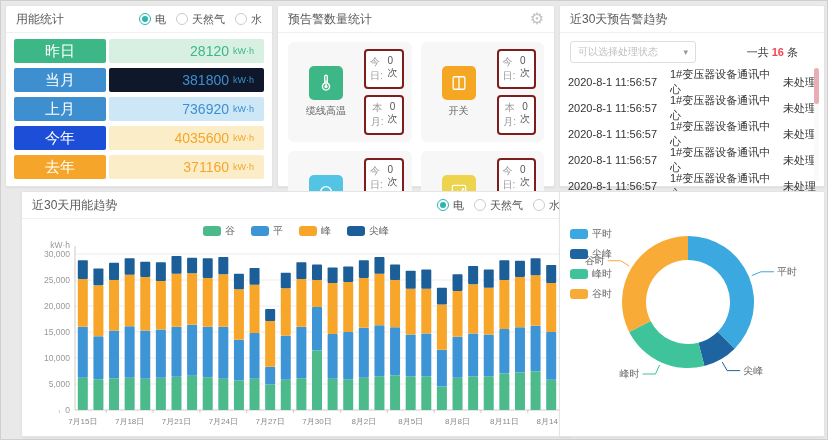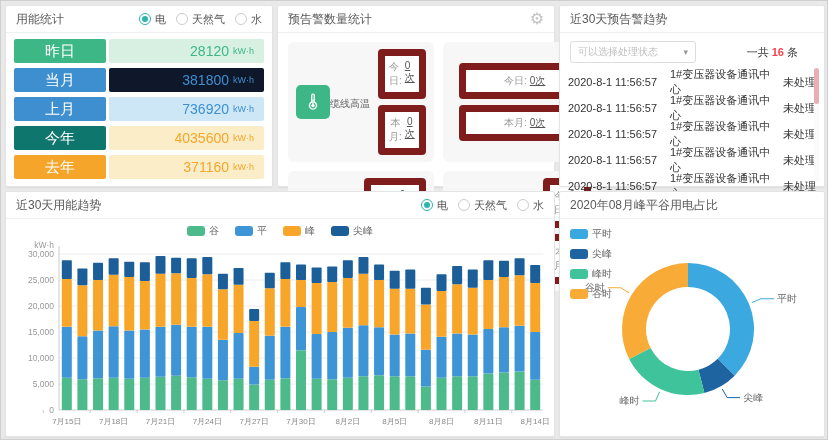--- a/index.html
+++ b/index.html
@@ -17,27 +17,27 @@
   
   .stat-rows{padding:6px 8px 4px 8px;}
   .stat-row{display:flex;height:24px;margin-bottom:5px;}
   .stat-label{width:92px;color:#fff;font-size:15px;display:flex;align-items:center;justify-content:center;border-radius:2px;}
   .stat-val{flex:1;display:flex;align-items:baseline;justify-content:flex-end;padding:0 10px;border-radius:2px;margin-left:3px;align-items:center;}
   .stat-num{font-size:14px;}
   .stat-unit{font-size:9px;margin-left:4px;}
   
   .tiles{display:grid;grid-template-columns:1fr 1fr;grid-gap:9px;padding:9px 10px;}
   .tile{background:#f7f7f7;border-radius:6px;display:flex;align-items:center;padding:7px 8px;}
-  .tile-left{display:flex;flex-direction:row;align-items:center;min-width:60px;}
+  .tile-left{display:flex;flex-direction:column;align-items:center;min-width:60px;}
   .tile-icon{width:34px;height:34px;border-radius:5px;display:flex;align-items:center;justify-content:center;}
   .tile-label{font-size:10px;color:#666;margin-top:4px;white-space:nowrap;}
   .tile-stats{flex:1;display:flex;flex-direction:column;margin-left:8px;}
-  .pill{background:#fff;border:7px solid #7f1d1d;border-radius:4px;font-size:10px;color:#999;padding:4px 4px;display:flex;justify-content:center;}
+  .pill{background:#fff;border:2px solid #7f1d1d;border-radius:4px;font-size:10px;color:#999;padding:4px 4px;display:flex;justify-content:center;}
   .pill + .pill{margin-top:6px;text-align:center;}
-  .pill b{color:#555;font-weight:normal;text-decoration:underline;margin-left:3px;}
+  .pill b{color:#555;font-weight:normal;margin-left:3px;}
   .gear{font-size:16px;color:#c3c3c3;cursor:pointer;line-height:1;}
   
   .filter-row{display:flex;align-items:center;padding:8px 10px 6px 10px;}
   .select{width:126px;height:22px;border:1px solid #ddd;border-radius:3px;display:flex;align-items:center;justify-content:space-between;padding:0 7px;font-size:10px;color:#bfbfbf;background:#fff;box-sizing:border-box;cursor:pointer;}
   .caret{color:#999;font-size:9px;}
   .total{margin-left:auto;margin-right:16px;font-size:11px;color:#333;}
   .total b{color:#f5434f;font-weight:bold;margin:0 3px;}
   .arow{display:flex;padding:0 8px;height:26px;align-items:center;font-size:11px;color:#333;cursor:pointer;}
   .arow .t{width:102px;}
   .arow .d{flex:1;}
@@ -91,21 +91,21 @@
           </div>
         </div>
         <div class="stat-row">
           <div class="stat-label" style="background: rgb(62, 143, 208);">上月</div>
           <div class="stat-val" style="background: rgb(205, 231, 247); padding-left: 11px;">
             <span class="stat-num" style="color: rgb(62, 143, 208);">736920</span>
             <span class="stat-unit" style="color: rgb(62, 143, 208);">kW·h</span>
           </div>
         </div>
         <div class="stat-row">
-          <div class="stat-label" style="background: #0f766e;">今年</div>
+          <div class="stat-label" style="background: #1d4ed8;">今年</div>
           <div class="stat-val" style="background: rgb(252, 237, 201);">
             <span class="stat-num" style="color: rgb(245, 166, 42);">4035600</span>
             <span class="stat-unit" style="color: rgb(245, 166, 42);">kW·h</span>
           </div>
         </div>
         <div class="stat-row">
           <div class="stat-label" style="background: rgb(245, 166, 42);">去年</div>
           <div class="stat-val" style="background: rgb(252, 237, 201);">
             <span class="stat-num" style="color: rgb(245, 166, 42);">371160</span>
             <span class="stat-unit" style="color: rgb(245, 166, 42);">kW·h</span>
@@ -136,20 +136,29 @@
               <span>今日:</span>
               <b>0次</b>
             </div>
             <div class="pill">
               <span>本月:</span>
               <b>0次</b>
             </div>
           </div>
         </div>
         <div class="tile">
+          <div class="tile-left">
+            <div class="tile-icon" style="background: rgb(245, 166, 35);">
+              <svg viewBox="0 0 24 24" width="20" height="20">
+                <rect x="5" y="4.5" width="14" height="15" rx="1.5" fill="none" stroke="#fff" stroke-width="1.6"></rect>
+                <line x1="12" y1="4.5" x2="12" y2="19.5" stroke="#fff" stroke-width="1.6"></line>
+              </svg>
+            </div>
+            <div class="tile-label">开关</div>
+          </div>
           <div class="tile-stats">
             <div class="pill">
               <span>今日:</span>
               <b>0次</b>
             </div>
             <div class="pill">
               <span>本月:</span>
               <b>0次</b>
             </div>
           </div>
@@ -240,21 +249,21 @@
           <span class="t">2020-8-1 11:56:57</span>
           <span class="d">1#变压器设备通讯中心</span>
           <span class="s">未处理</span>
         </div>
       </div>
     <div class="sbar">
         <div class="sthumb"></div>
       </div>
   </div>
 
-  <div class="panel" style="left:4px;top:190px;width:550px;height:246px;">
+  <div class="panel" style="left:20px;top:190px;width:550px;height:246px;">
     <div class="panel-hd">
       <span class="panel-title">近30天用能趋势</span>
       <span class="radios" id="p4-radios">
           <span class="radio sel">
             <span class="dot"></span>
             <span>电</span>
           </span>
           <span class="radio">
             <span class="dot"></span>
             <span>天然气</span>
@@ -443,23 +452,20 @@
         <rect x="521.1935483870967" y="141.84" width="10" height="30.159999999999997" fill="#4cba8a" rx="0.8"></rect>
         <rect x="521.1935483870967" y="94" width="10" height="47.84" fill="#3e95d5" rx="0.8"></rect>
         <rect x="521.1935483870967" y="45.12" width="10" height="48.88" fill="#f8a62a" rx="0.8"></rect>
         <rect x="521.1935483870967" y="26.919999999999995" width="10" height="18.200000000000003" fill="#1b5e98" rx="0.8"></rect>
         <text x="526.1935483870967" y="186" text-anchor="middle" font-size="8" fill="#888">8月14日</text>
         <line x1="502.774193548387" y1="172" x2="502.774193548387" y2="175" stroke="#ccc"></line>
       </svg>
   </div>
 
   <div class="panel" style="left:558px;top:190px;width:266px;height:246px;">
-    <div class="panel-hd">
-      <span class="panel-title">2020年08月峰平谷用电占比</span>
-    </div>
     <div class="vlegend" id="donut-legend">
         <span class="leg-item">
           <span class="leg-swatch" style="background: rgb(59, 168, 224);"></span>
           <span>平时</span>
         </span>
         <span class="leg-item">
           <span class="leg-swatch" style="background: rgb(29, 100, 160);"></span>
           <span>尖峰</span>
         </span>
         <span class="leg-item">

